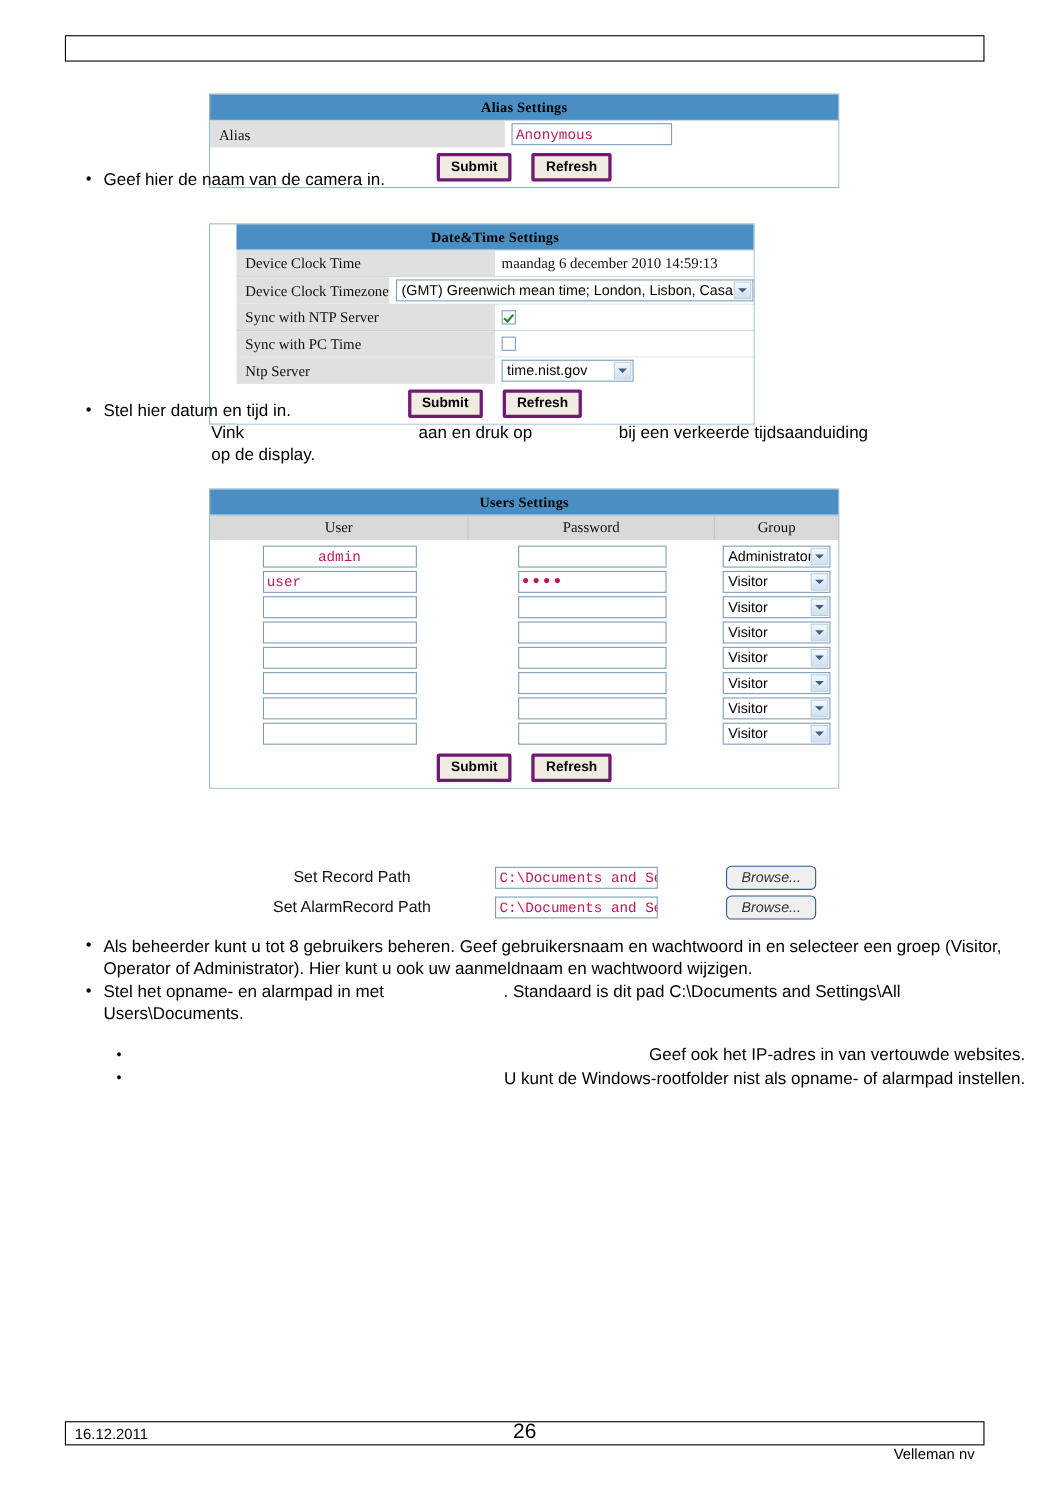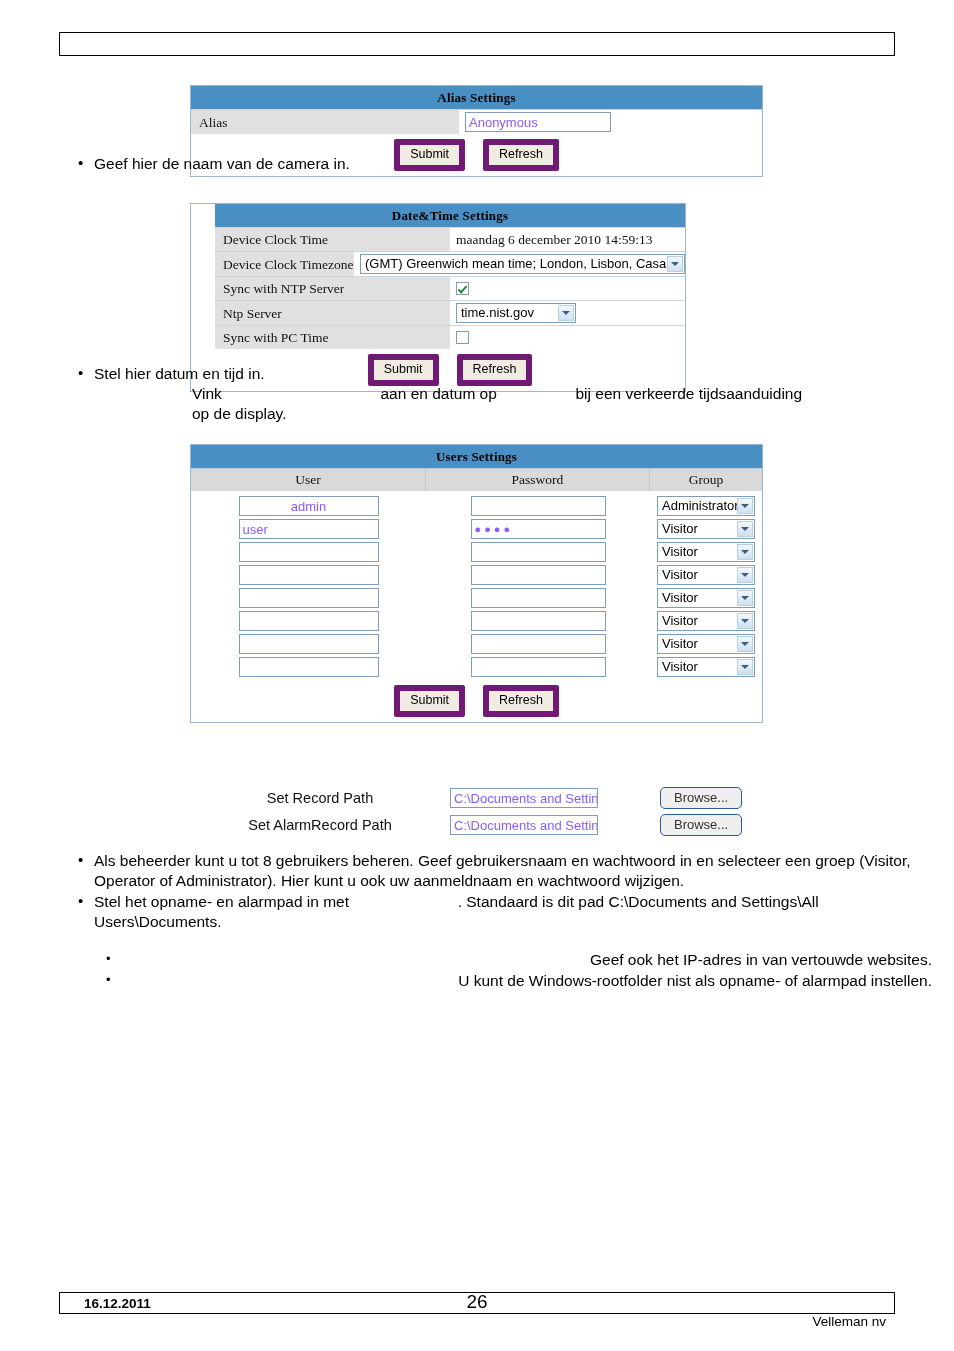--- a/index.html
+++ b/index.html
@@ -38,23 +38,22 @@
     box-sizing: border-box;
   }
   .footer-inner {
     position: relative;
     width: 100%;
     height: 100%;
     font-size: 13.5px;
   }
   .footer-date {
     position: absolute;
-    left: 24px;
+    left: 8px;
     top: 3px;
-    font-weight: bold;
   }
   .footer-page {
     position: absolute;
     left: 0;
     right: 0;
     top: -2px;
     text-align: center;
     font-size: 19px;
   }
   .footer-company {
@@ -105,23 +104,23 @@
     display: flex;
     align-items: center;
     flex: 1;
     color: #111;
   }
 
   
   .txt {
     border: 1px solid #7f9db9;
     background: #fff;
-    font-family: Liberation Sans, sans-serif;
+    font-family: Liberation Mono, monospace;
     font-size: 13px;
-    color: #8b5cf6;
+    color: #be185d;
     padding: 1px 3px;
     box-sizing: border-box;
     height: 20px;
     line-height: 17px;
     white-space: nowrap;
     overflow: hidden;
   }
   .sel {
     border: 1px solid #7f9db9;
     background: #fff;
@@ -176,30 +175,31 @@
     position: absolute;
     left: 3px;
     top: 1px;
     width: 3px;
     height: 7px;
     border: solid #1f8a2e;
     border-width: 0 2px 2px 0;
     transform: rotate(42deg);
   }
   .btn {
-    border: 6px solid #701a75;
+    border: 3px solid #701a75;
     background: #f1ece1;
     font-family: "Liberation Sans", sans-serif;
     font-size: 12.5px;
     color: #000;
     padding: 2px 10px 3px 10px;
     box-sizing: border-box;
     border-radius: 2px;
     display: inline-block;
     line-height: 15px;
+    font-weight: bold;
   }
   .btn-row {
     display: flex;
     justify-content: center;
     gap: 18px;
     padding: 5px 0 5px 0;
     background: #ffffff;
   }
   .pwdots {
     font-size: 11px;
@@ -257,20 +257,21 @@
   .btn-browse {
     border: 1px solid #2b5a96;
     background: #efefef;
     border-radius: 5px;
     font-size: 13px;
     color: #333;
     padding: 2px 13px 3px 13px;
     font-family: "Liberation Sans", sans-serif;
     display: inline-block;
     line-height: 15px;
+    font-style: italic;
   }
 
   
   .doc-text {
     position: absolute;
     font-size: 15.5px;
     line-height: 20px;
     color: #000;
     font-family: "Liberation Sans", sans-serif;
   }
@@ -362,50 +363,50 @@
   </div>
 
   <div class="prow">
     <div class="plabel" style="width:235px;">Sync with NTP Server</div>
     <div class="pvalue">
       <span class="chk checked"></span>
     </div>
   </div>
 
   <div class="prow">
+    <div class="plabel" style="width:235px;">Sync with PC Time</div>
+    <div class="pvalue">
+      <span class="chk"></span>
+    </div>
+  </div>
+
+  <div class="prow">
     <div class="plabel" style="width:235px;">Ntp Server</div>
     <div class="pvalue">
       <div class="sel" style="width:120px;">
         <span class="sel-text">time.nist.gov</span>
         <span class="sel-arrow"></span>
       </div>
-    </div>
-  </div>
-
-  <div class="prow">
-    <div class="plabel" style="width:235px;">Sync with PC Time</div>
-    <div class="pvalue">
-      <span class="chk"></span>
     </div>
   </div>
 
   <div class="btn-row">
     <span class="btn">Submit</span>
     <span class="btn">Refresh</span>
   </div>
 </div>
 
 <div class="doc-text" style="left:72px; top:364px; width:870px;">
   <ul class="bul">
     <li>
       <span>Stel hier datum en tijd in.</span>
       <div class="indent-line">
         <span>Vink</span>
         <span class="gap-sm"></span>
-        <span>aan en datum op</span>
+        <span>aan en druk op</span>
         <span class="gap-lg"></span>
         <span>bij een verkeerde tijdsaanduiding</span>
       </div>
       <div class="indent-line">
         <span>op de display.</span>
       </div>
     </li>
   </ul>
 </div>
 

